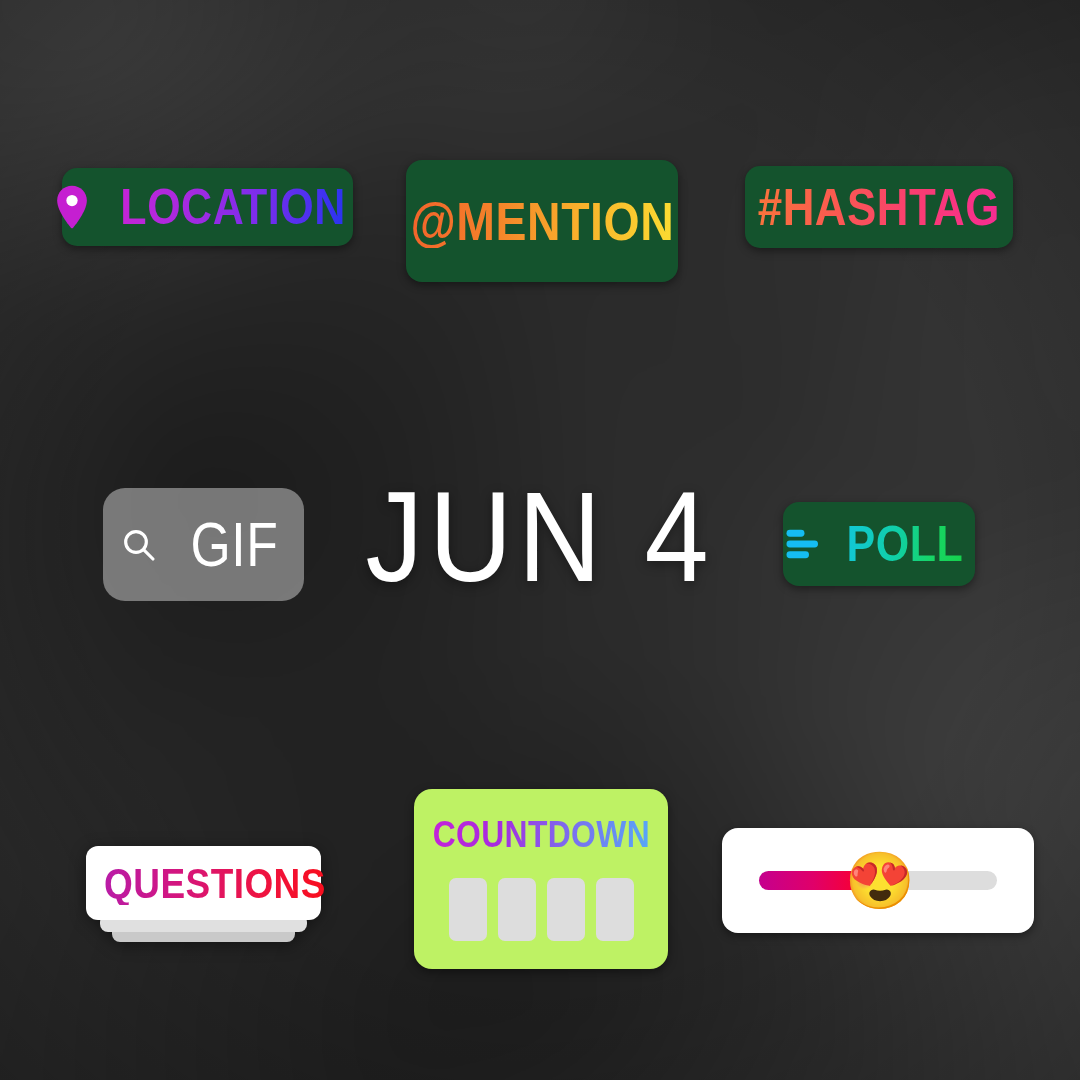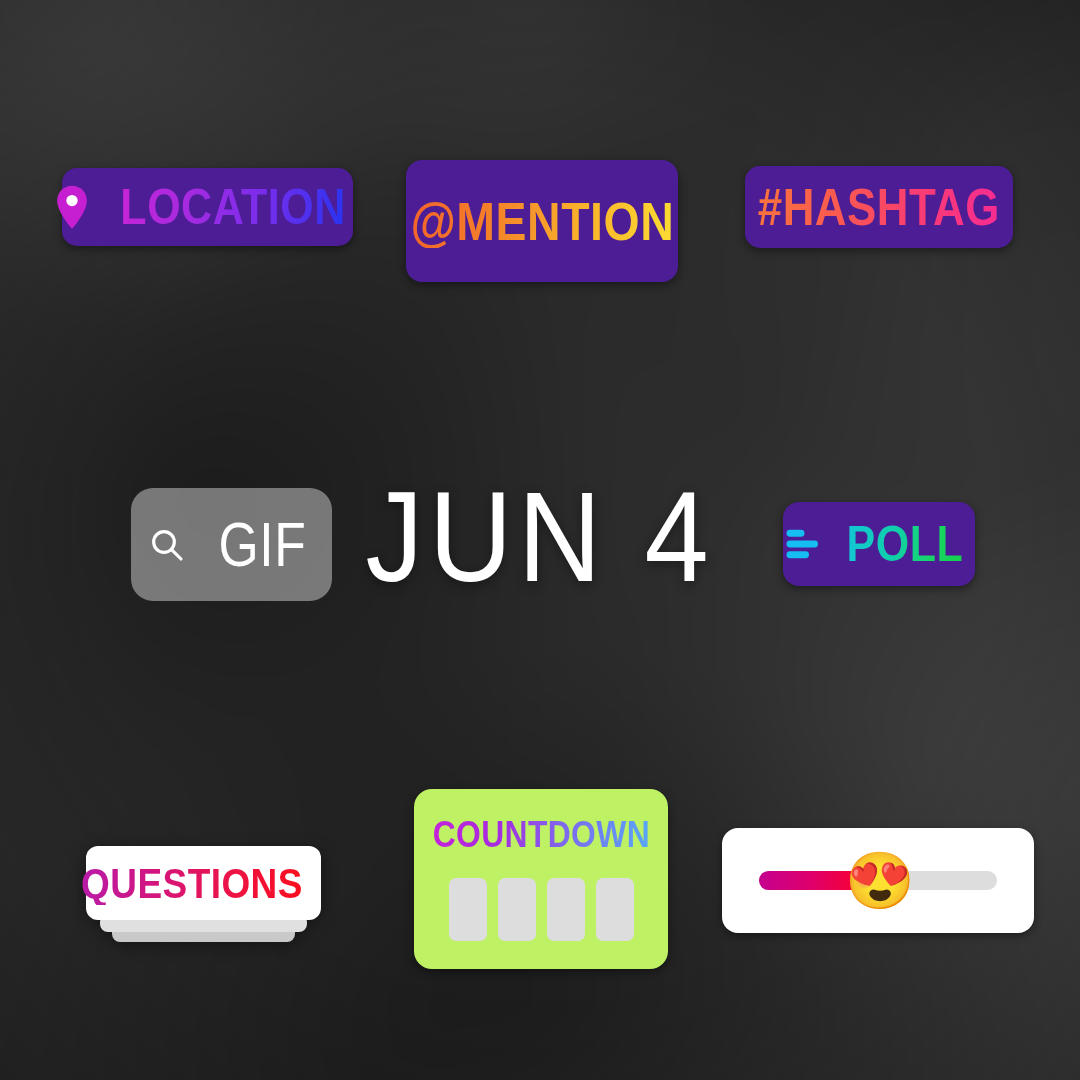--- a/index.html
+++ b/index.html
@@ -37,21 +37,21 @@
   }
   .bg-vignette {
     position: absolute;
     inset: 0;
     background: radial-gradient(ellipse 80% 78% at 50% 50%, rgba(0,0,0,0) 52%, rgba(0,0,0,0.30) 100%);
   }
 
   
   .sticker {
     position: absolute;
-    background: #4c1d95;
+    background: #14532d;
     border-radius: 14px;
     box-shadow: 0 3px 9px rgba(0,0,0,0.42);
     display: flex;
     align-items: center;
     justify-content: center;
   }
 
   .grad-text {
     font-weight: 700;
     letter-spacing: 0.012em;
@@ -103,21 +103,20 @@
   #gif-button {
     position: absolute;
     left: 103px; top: 488px; width: 201px; height: 113px;
     background: rgba(255,255,255,0.40);
     border-radius: 22px;
     display: flex;
     align-items: center;
     justify-content: center;
     gap: 22px;
     padding-right: 0;
-    margin-left: 28px;
   }
   #gif-label {
     color: #ffffff;
     font-size: 63px;
     font-weight: 400;
     letter-spacing: 0.01em;
     line-height: 1;
     font-family: "Liberation Sans Narrow", "Liberation Sans", sans-serif;
     transform: scaleX(0.82);
   }
@@ -161,21 +160,21 @@
   }
   #questions-layer-back  { left: 26px;  top: 78px; width: 183px; height: 18px; background: #c9c9c9; }
   #questions-layer-mid   { left: 14px;  top: 68px; width: 207px; height: 18px; background: #e0e0e0; }
   #questions-card {
     position: absolute;
     left: 0; top: 0; width: 235px; height: 74px;
     background: #ffffff;
     border-radius: 12px;
     display: flex;
     align-items: center;
-    justify-content: flex-end;
+    justify-content: flex-start;
   }
   #questions-text {
     font-size: 43px;
     background-image: linear-gradient(95deg, #B81CA8 0%, #D4157E 34%, #EE1342 70%, #F90E1C 100%);
   }
 
   
   #countdown-sticker {
     position: absolute;
     left: 414px; top: 789px; width: 254px; height: 180px;

